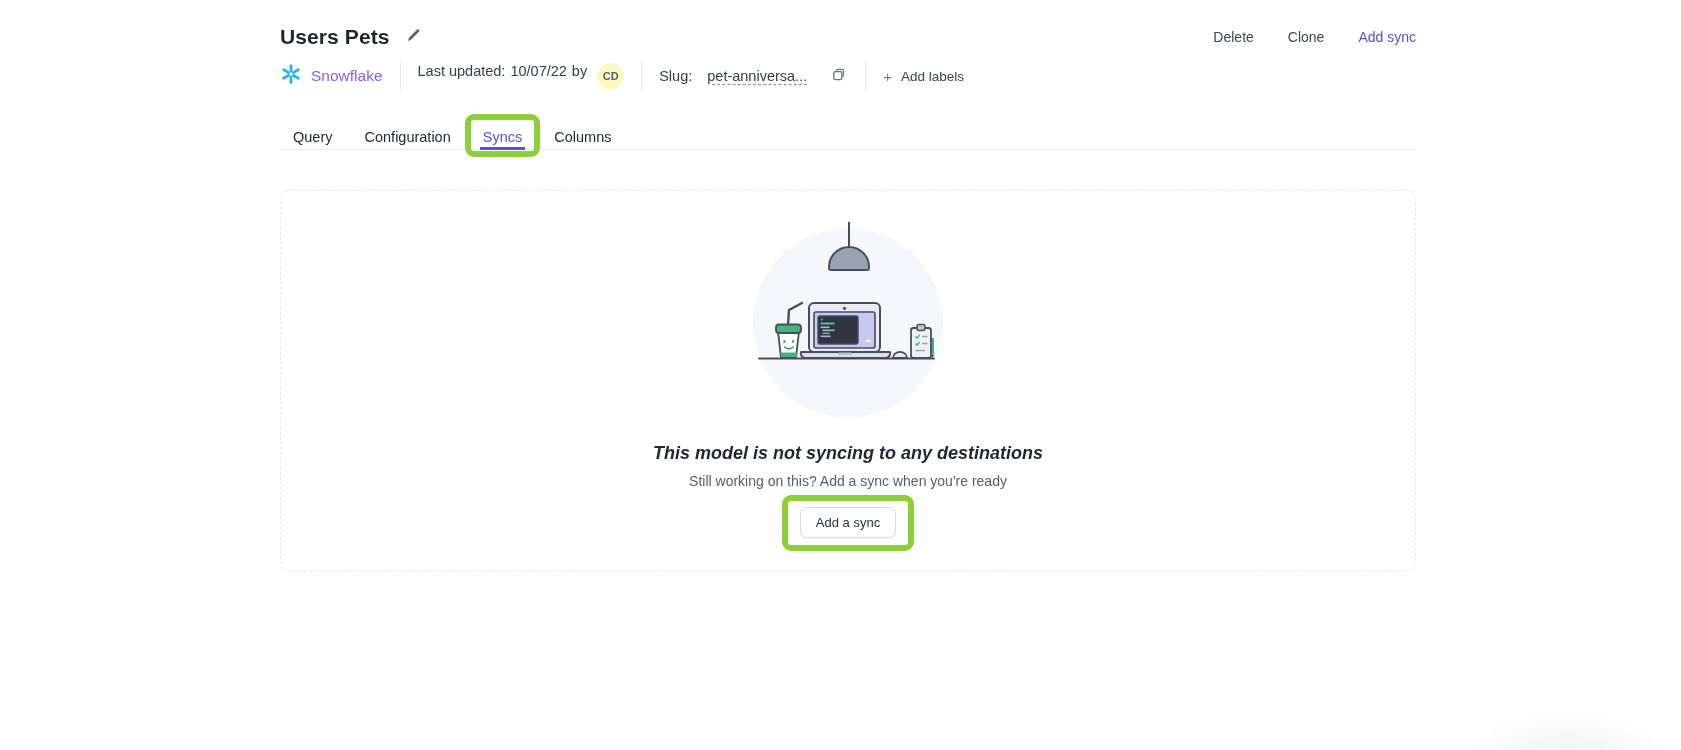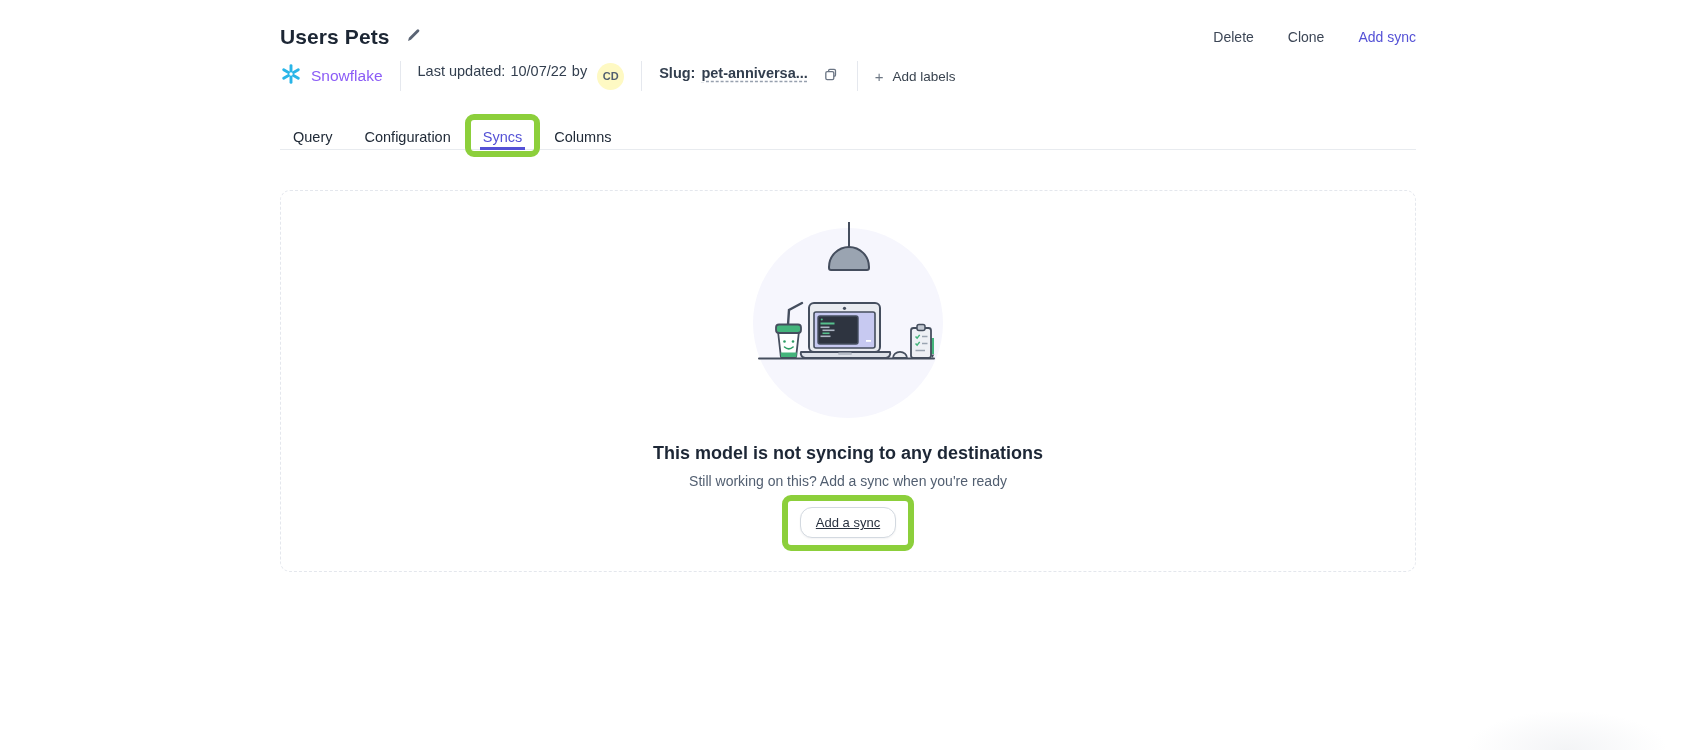--- a/index.html
+++ b/index.html
@@ -23,21 +23,21 @@
   .header-actions{margin-left:auto;display:flex;align-items:center;gap:34px;}
   .text-btn{background:none;border:none;padding:0;font-family:inherit;font-size:14px;font-weight:500;color:#3c4656;cursor:pointer;}
   .text-btn.accent{color:var(--accent-purple);}
 
   
   .meta-row{position:absolute;top:60px;left:280px;width:1136px;height:32px;display:flex;align-items:center;font-size:14.5px;color:#323e4e;}
   .source-chip{display:flex;align-items:center;gap:9px;background:none;border:none;padding:0;font-family:inherit;font-size:15.5px;color:#8b5cf6;cursor:pointer;}
   .vdiv{width:1px;height:30px;background:var(--border-gray);margin:0 17px;}
   .updated{display:flex;align-items:flex-start;gap:5px;}
   .avatar{width:27px;height:27px;border-radius:50%;background:#fef9c3;color:#525f6f;font-size:11px;font-weight:700;display:flex;align-items:center;justify-content:center;margin-left:5px;}
-  .slug-group{display:flex;gap:6px;font-weight:bold;}
+  .slug-group{display:flex;align-items:center;gap:15px;}
   .slug-value{text-decoration:underline dashed #97a0ae;text-underline-offset:3px;color:#3b4port;}
   .icon-btn{background:none;border:none;padding:2px;margin-left:7px;cursor:pointer;display:flex;align-items:center;}
   .labels-btn{display:flex;align-items:center;gap:9px;background:none;border:none;padding:0;font-family:inherit;font-size:13.5px;color:#39434f;cursor:pointer;}
   .plus-glyph{font-size:15px;color:#6d7784;line-height:1;}
 
   
   .tabs{position:absolute;top:122px;left:280px;width:1136px;display:flex;gap:26px;padding-left:10px;}
   .tabs::after{content:"";position:absolute;left:0;right:0;bottom:0;height:1px;background:#e8ebef;}
   .tab{position:relative;z-index:1;background:none;border:none;border-bottom:3px solid transparent;
        padding:7px 3px 2px;font-family:inherit;font-size:14.5px;color:#212b38;cursor:pointer;}
@@ -46,26 +46,26 @@
 
   
   .annotation{position:absolute;border:6px solid var(--annotation-green);border-radius:9px;pointer-events:none;z-index:4;}
   .annotation.syncs{left:-15px;right:-15px;top:-8px;bottom:-7px;}
   .annotation.addsync{left:-18px;right:-18px;top:-12px;bottom:-13px;}
 
   
   .card{position:absolute;left:280px;top:190px;width:1136px;height:382px;border:1.5px dashed #e4e7ed;
         border-radius:10px;display:flex;flex-direction:column;align-items:center;}
   .illustration{margin-top:31px;}
-  .empty-heading{margin:21px 0 0;font-size:18px;font-weight:600;color:var(--heading-text);}
+  .empty-heading{margin:21px 0 0;font-size:18px;font-weight:600;color:var(--heading-text);font-style:italic;}
   .empty-sub{margin:9px 0 0;font-size:14px;color:var(--muted-text);}
   .btn-wrap{position:relative;margin-top:18px;}
-  .primary-ghost-btn{padding:7px 15px;background:#fff;border:1px solid #d3d9e0;border-radius:12px;
+  .primary-ghost-btn{padding:7px 15px;background:#fff;border:1px solid #d3d9e0;border-radius:7px;
         font-family:inherit;font-size:13px;font-weight:500;color:#28313f;cursor:pointer;
-        box-shadow:0 1px 2px rgba(16,24,40,.05);text-decoration:underline;}
+        box-shadow:0 1px 2px rgba(16,24,40,.05);}
 
   .corner-blob{position:absolute;right:0;bottom:0;width:300px;height:80px;pointer-events:none;
         background:radial-gradient(ellipse 140px 55px at 62% 100%, #f3f4f6, rgba(255,255,255,0) 72%);}
 </style>
 </head>
 <body>
 
 <div class="screen">
 
   <div class="title-row">

